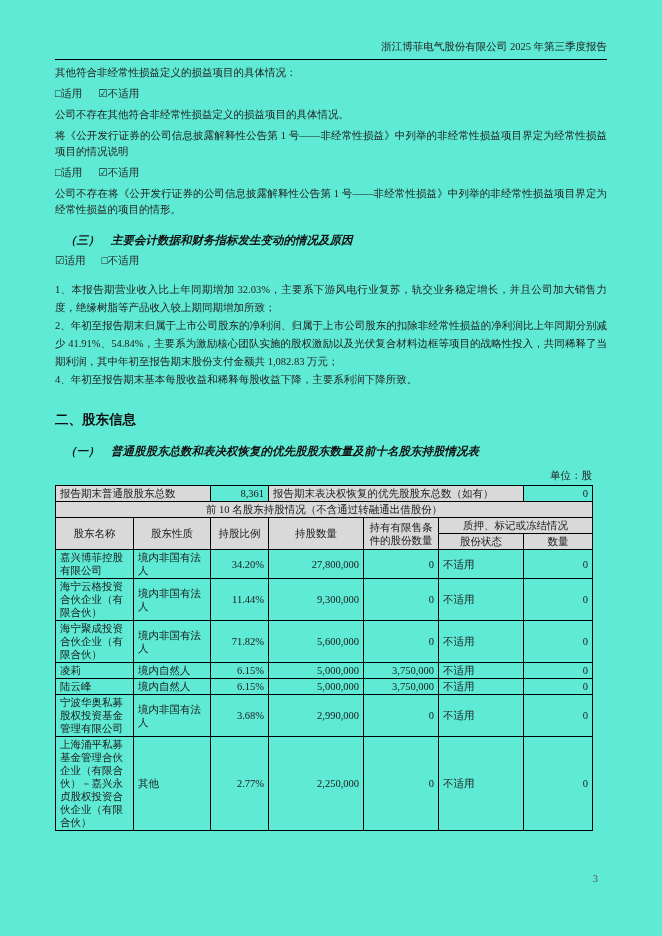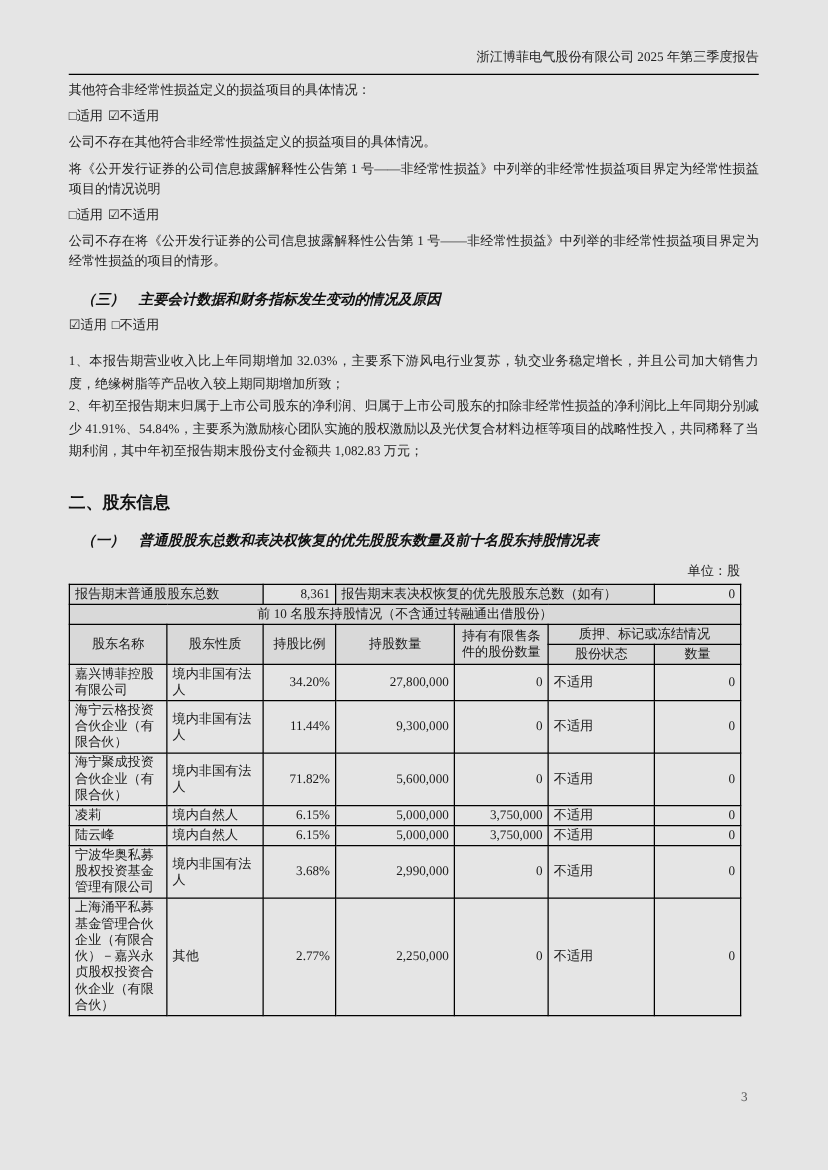--- a/index.html
+++ b/index.html
@@ -1,20 +1,20 @@
 <!DOCTYPE html>
 <html><head>
 <meta charset="utf-8">
 <style>
   html,body { margin:0; padding:0; background:#ffffff; }
   .page {
     position:relative;
     width:662px; height:936px;
     margin:0 auto;
-    background:#e5e5e5;
+    background:#5eead4;
     box-sizing:border-box;
     padding:40px 55px 0 55px;
     font-family:"Liberation Serif","DejaVu Serif",serif;
     color:#1a1a1a;
     overflow:hidden;
   }
   .doc-header {
     text-align:right;
     font-size:10.5px;
     line-height:14px;
@@ -23,21 +23,21 @@
     color:#222;
   }
   p.body {
     margin:5px 0 0 0;
     font-size:10.5px;
     line-height:16px;
     text-align:justify;
     color:#222;
   }
   p.check { margin:5px 0 0 0; font-size:10.5px; line-height:16px; color:#222; }
-  p.check .cb { margin-right:4px; }
+  p.check .cb { margin-right:16px; }
   h3.sub-heading {
     margin:14px 0 0 10px;
     font-family:"Liberation Sans","DejaVu Sans",sans-serif;
     font-size:11.5px;
     line-height:16px;
     font-weight:bold;
     color:#111;
     font-style:italic;
   }
   .items { margin-top:12px; }
@@ -119,20 +119,21 @@
 
   <h3 class="sub-heading">（三）　主要会计数据和财务指标发生变动的情况及原因</h3>
 
   <p class="check">
     <span class="cb">☑适用</span><span>□不适用</span>
   </p>
 
   <div class="items">
     <p>1、本报告期营业收入比上年同期增加 32.03%，主要系下游风电行业复苏，轨交业务稳定增长，并且公司加大销售力度，绝缘树脂等产品收入较上期同期增加所致；</p>
     <p>2、年初至报告期末归属于上市公司股东的净利润、归属于上市公司股东的扣除非经常性损益的净利润比上年同期分别减少 41.91%、54.84%，主要系为激励核心团队实施的股权激励以及光伏复合材料边框等项目的战略性投入，共同稀释了当期利润，其中年初至报告期末股份支付金额共 1,082.83 万元；</p>
+    <p>4、年初至报告期末基本每股收益和稀释每股收益下降，主要系利润下降所致。</p>
   </div>
 
   <h2 class="main-heading">二、股东信息</h2>
 
   <h3 class="sub-heading">（一）　普通股股东总数和表决权恢复的优先股股东数量及前十名股东持股情况表</h3>
 
   <div class="unit-row">单位：股</div>
 
   <table class="sh-table">
     <colgroup>

